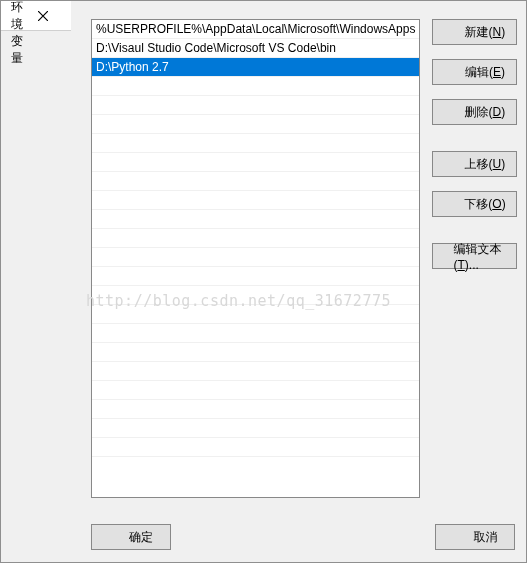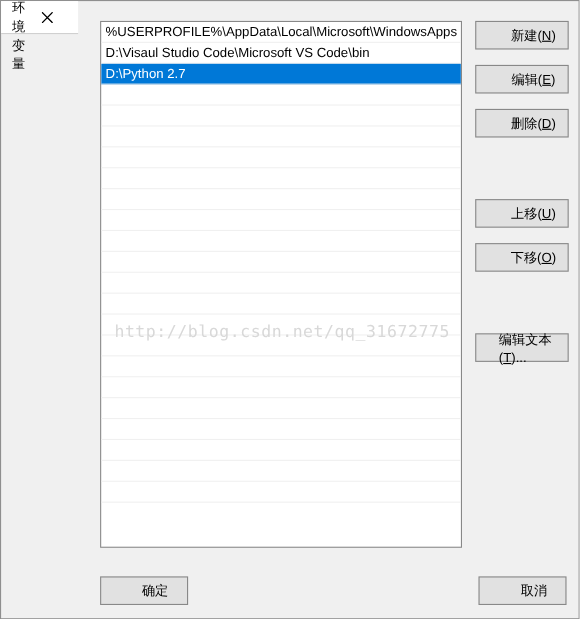--- a/index.html
+++ b/index.html
@@ -11,24 +11,24 @@
 .close-btn svg { width: 10px; height: 10px; }
 .content { flex: 1; padding: 18px 20px 12px 20px; display: flex; flex-direction: column; }
 .main-area { flex: 1; display: flex; gap: 12px; }
 .listbox { flex: 1; border: 1px solid #888; background: #fff; overflow: hidden; position: relative; }
 .list-row { height: 19px; line-height: 19px; padding: 0 4px; font-size: 12px; border-bottom: 1px solid #f0f0f0; white-space: nowrap; overflow: hidden; cursor: default; }
 .list-row.selected { background: #0078d7; color: #fff; }
 .list-row.empty { border-bottom: 1px solid #f0f0f0; }
 .side-buttons { width: 85px; display: flex; flex-direction: column; gap: 0; }
 .btn { height: 26px; border: 1px solid #888; background: #e1e1e1; font-size: 12px; display: flex; align-items: center; justify-content: center; cursor: pointer; margin-bottom: 14px; padding-left: 20px; }
 .btn .u { text-decoration: underline; }
-.gap-large { margin-top: 42px; }
+.gap-large { margin-top: 12px; }
 .bottom-bar { display: flex; justify-content: space-between; gap: 4px; margin-top: 26px; padding-right: 2px; }
 .bottom-bar .btn { width: 80px; margin-bottom: 0; }
-.watermark { position: absolute; top: 292px; left: 104px; color: #d8d8d8; font-size: 15px; font-family: monospace; pointer-events: none; letter-spacing: 0.5px; }
+.watermark { position: absolute; top: 292px; left: 86px; color: #d8d8d8; font-size: 15px; font-family: monospace; pointer-events: none; letter-spacing: 0.5px; }
 </style>
 </head>
 <body>
 
 <div class="window">
   <div class="titlebar">
     <div class="titlebar-title">编辑环境变量</div>
     <div class="close-btn">
       <svg viewBox="0 0 10 10">
           <path d="M0 0 L10 10 M10 0 L0 10" stroke="#000" stroke-width="1.2" fill="none"></path>

